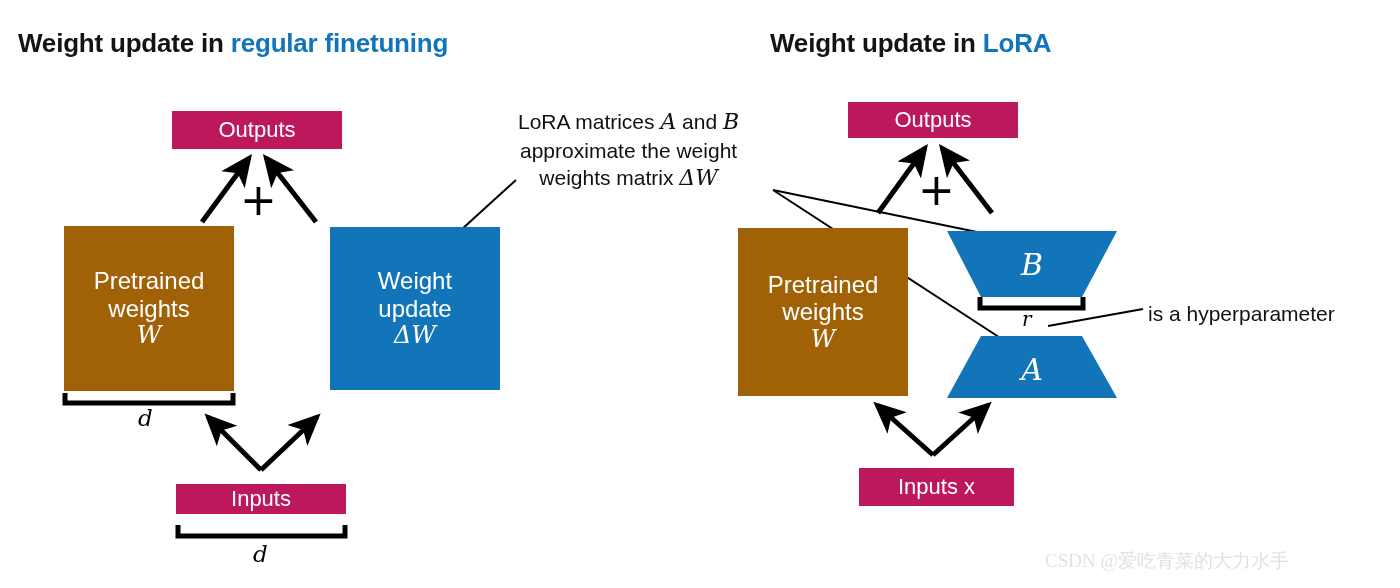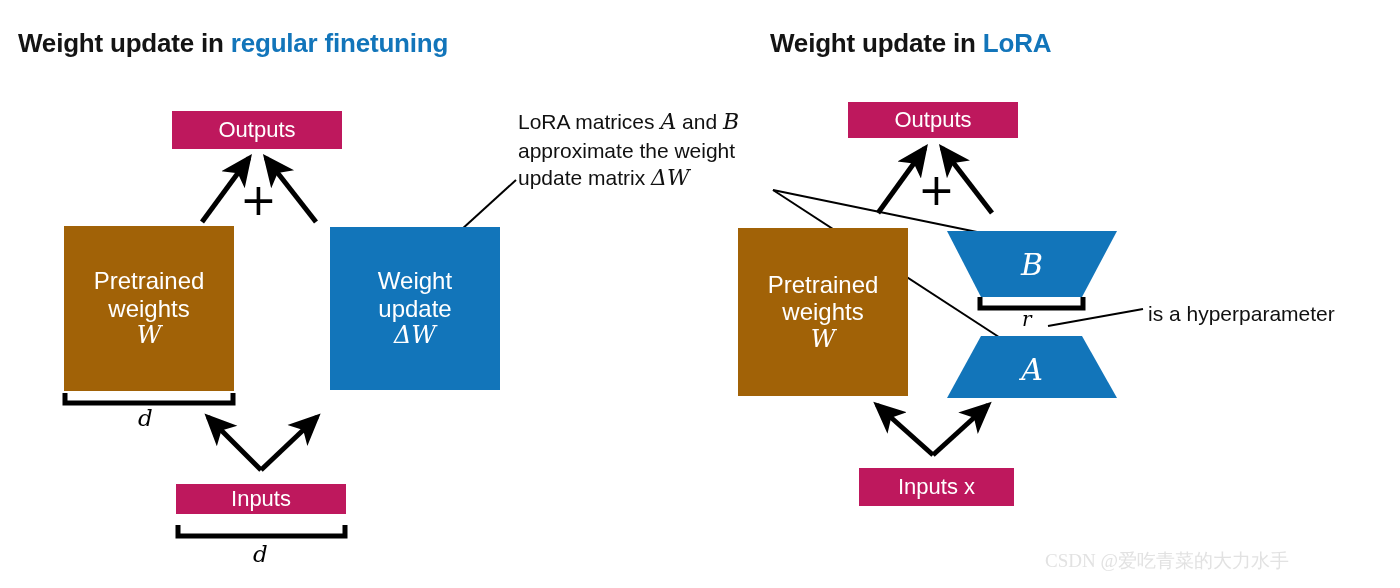--- a/index.html
+++ b/index.html
@@ -116,21 +116,21 @@
   #plus-right { left: 918px; top: 168px; }
 
   
   .annot {
     position: absolute;
     font-size: 21px;
     color: #111111;
     line-height: 1.30;
     white-space: nowrap;
   }
-  #annot-lora { left: 518px; top: 108px; text-align: left; }
+  #annot-lora { left: 518px; top: 108px; text-align: center; }
   #annot-r    { left: 1148px; top: 300px; text-align: left; }
   .annot .math { font-size: 22px; }
 
   
   .dim {
     position: absolute;
     font-family: "DejaVu Serif", "Liberation Serif", serif;
     font-style: italic;
     font-size: 23px;
     color: #000000;
@@ -261,21 +261,21 @@
   </div>
 
   <div class="plus" id="plus-left">+</div>
 
   <div class="dim" id="dim-d1">d</div>
   <div class="dim" id="dim-d2">d</div>
 
   <div class="annot" id="annot-lora">
     <div><span>LoRA matrices </span><span class="math">A</span><span> and </span><span class="math">B</span></div>
     <div>approximate the weight</div>
-    <div><span>update matrix </span><span class="math">ΔW</span></div>
+    <div><span>weights matrix </span><span class="math">ΔW</span></div>
   </div>
 
   <div class="block black" id="outputs-right">
     <span class="lbl">Outputs</span>
   </div>
 
   <div class="block gray" id="pretrained-right">
     <span class="lbl">Pretrained</span>
     <span class="lbl">weights</span>
     <span class="lbl math">W</span>

